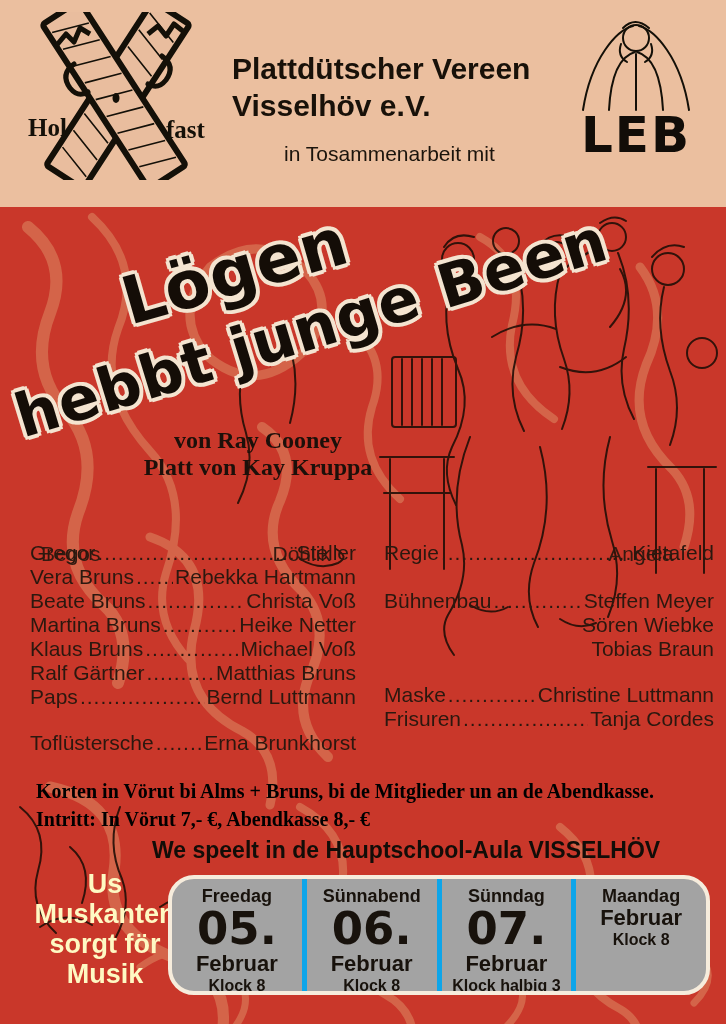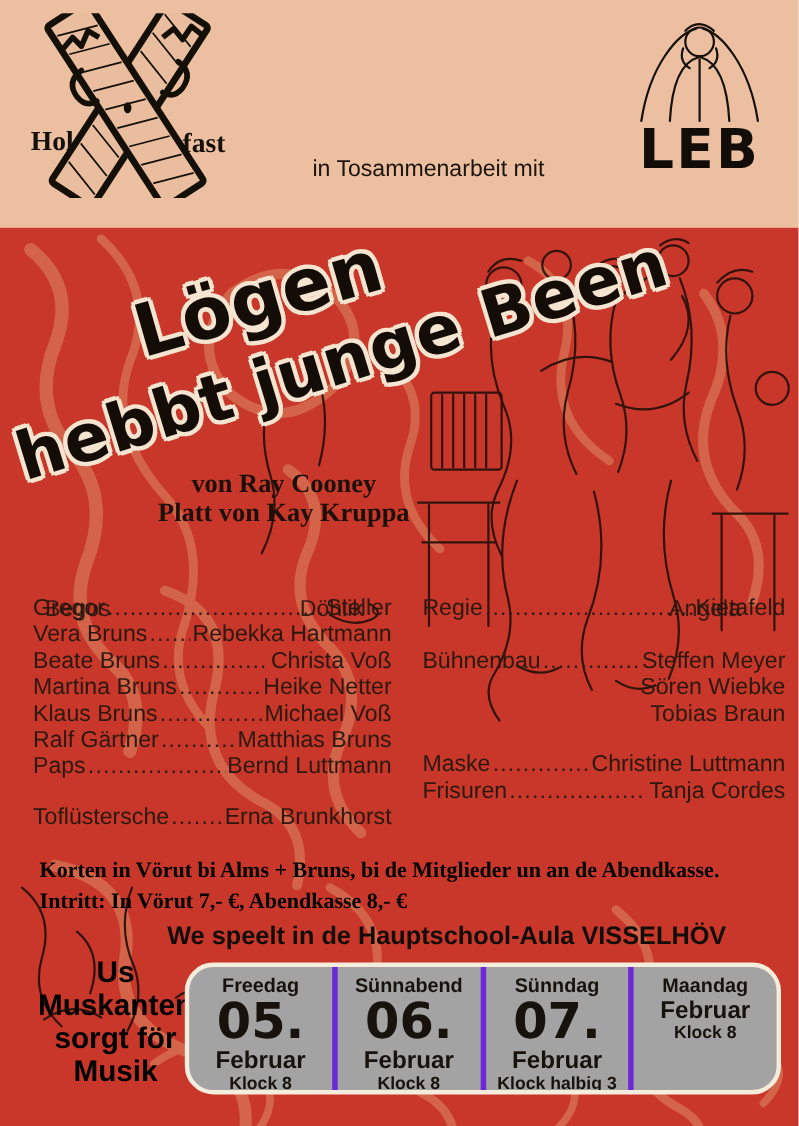--- a/index.html
+++ b/index.html
@@ -46,27 +46,27 @@
   .gap-lg{margin-top:24px;}
   .gap-md{margin-top:22px;}
 
   .tickets{position:absolute;left:36px;top:570px;width:682px;
            font-family:"Liberation Serif",serif;font-weight:bold;font-size:20px;
            line-height:28px;color:#000000;}
   .venue{position:absolute;left:152px;top:630px;width:570px;font-weight:bold;
          font-size:23px;color:#120d08;white-space:nowrap;}
 
   .music{position:absolute;left:10px;top:662px;width:190px;text-align:center;
-         font-weight:bold;font-size:27px;line-height:30px;color:#000000;}
+         font-weight:bold;font-size:27px;line-height:30px;color:#fef9c3;}
 
   .dates-panel{position:absolute;left:168px;top:668px;width:542px;height:120px;
                display:flex;background:#a3a3a3;border:4px solid #f6ecdc;
                border-radius:26px;box-sizing:border-box;overflow:hidden;}
   .date-card{flex:1 1 0;text-align:center;padding-top:7px;color:#18120c;}
-  .date-card + .date-card{border-left:5px solid #6d28d9;}
+  .date-card + .date-card{border-left:5px solid #0ea5e9;}
   .d-day{font-weight:bold;font-size:18px;line-height:20px;white-space:nowrap;}
   .d-num{font-family:"DejaVu Sans",sans-serif;font-weight:bold;font-size:45px;line-height:46px;}
   .d-month{font-weight:bold;font-size:22px;line-height:23px;}
   .d-time{font-weight:bold;font-size:16px;line-height:21px;white-space:nowrap;}
 </style>
 </head>
 <body>
 
 <div class="poster">
 
@@ -84,20 +84,24 @@
         <path d="M81,-4 l36,12 M81,16 l36,12 M81,36 l36,12 M81,56 l36,12 M81,76 l36,12 M81,96 l36,12 M81,116 l36,12 M81,136 l36,12 M81,156 l36,12" stroke="#141008" stroke-width="1.6" fill="none"></path>
       </g>
 
       <path d="M40,34 l10,-12 8,8 6,-14 10,6 M132,22 l10,-8 8,10 8,-12 10,8" stroke="#141008" stroke-width="5" fill="none" stroke-linejoin="round"></path>
       <path d="M58,52 q-14,10 -4,24 q8,10 18,4 M146,44 q14,10 4,24 q-8,10 -18,4" stroke="#141008" stroke-width="5" fill="none" stroke-linecap="round"></path>
       <ellipse cx="100" cy="86" rx="3.5" ry="5" fill="#141008"></ellipse>
       <text x="12" y="124" font-family="Liberation Serif, serif" font-weight="bold" font-size="25" fill="#141008">Hol</text>
       <text x="150" y="126" font-family="Liberation Serif, serif" font-weight="bold" font-size="25" fill="#141008">fast</text>
     </svg>
 
+    <div class="org">
+      <div>Plattdütscher Vereen</div>
+      <div>Visselhöv e.V.</div>
+    </div>
 
     <div class="coop">in Tosammenarbeit mit</div>
 
     <div class="leb">
       <svg width="150" height="100" viewBox="0 0 150 100">
         <g stroke="#141008" stroke-width="2" fill="none" stroke-linecap="round">
           <circle cx="75" cy="24" r="13"></circle>
           <path d="M62,14 q12,-12 26,0 M60,30 q-4,12 6,18 M90,30 q4,12 -6,18"></path>
           <path d="M22,96 C30,44 56,16 72,12"></path>
           <path d="M128,96 C120,44 94,16 78,12"></path>

